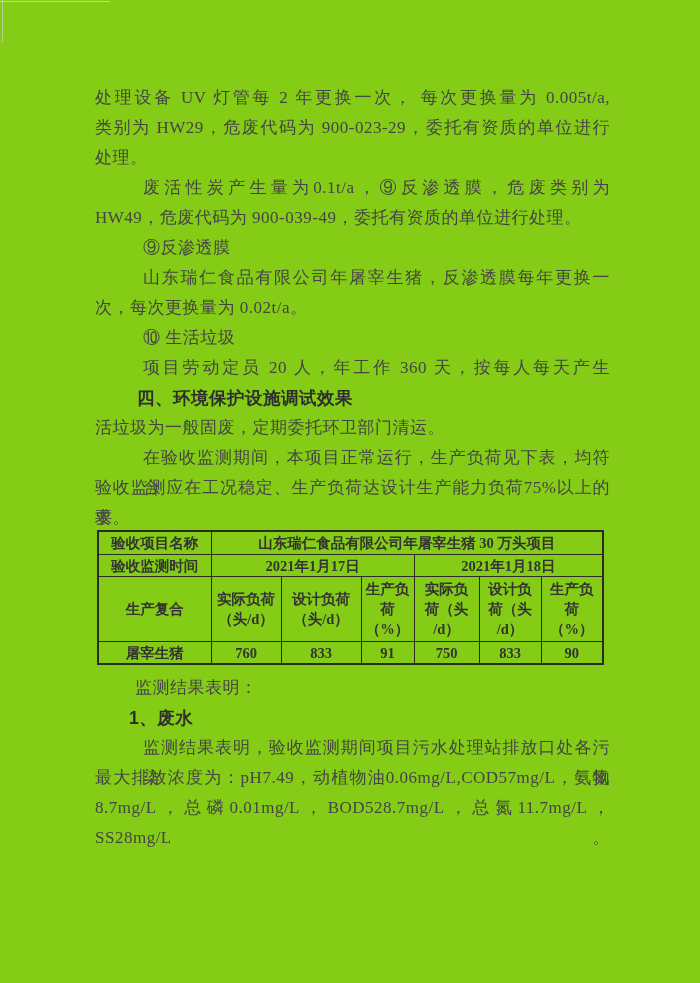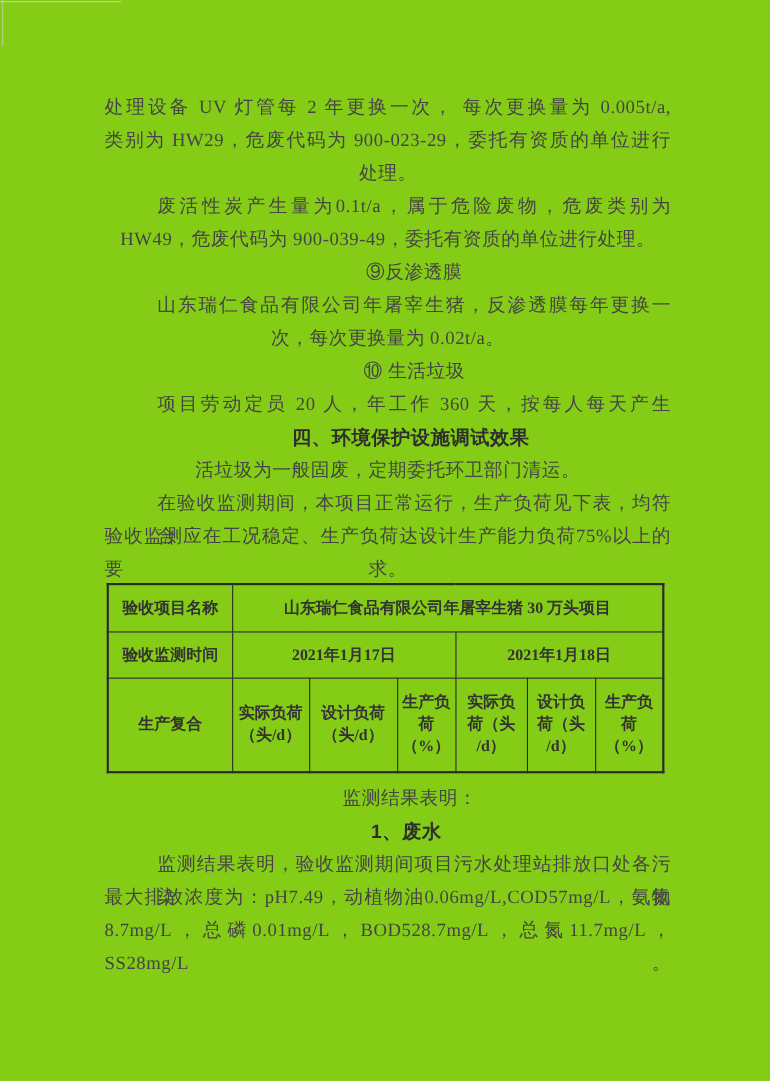--- a/index.html
+++ b/index.html
@@ -14,21 +14,20 @@
   .scan-artifact-v { position:absolute; left:2px; top:0; width:1px; height:42px; background:#cccccc; opacity:.7; }
   .scan-artifact-h { position:absolute; left:0; top:1px; width:110px; height:1px; background:#dddddd; opacity:.7; }
   .content { padding:83px 90px 0 95px; }
   .line {
     font-size:17px;
     line-height:30px;
     height:30px;
     letter-spacing:.5px;
     white-space:nowrap;
     overflow:visible;
-    text-align:center;
   }
   .just { white-space:normal; text-align:justify; text-align-last:justify; }
   .ind { padding-left:48px; }
   .ind-h { padding-left:42px; }
   .ind-s { padding-left:34px; }
   .ind-m { padding-left:40px; }
   .heading {
     font-family:"Liberation Sans","DejaVu Sans",sans-serif;
     font-weight:bold;
     color:#2e2e2e;
@@ -40,21 +39,21 @@
     width:505px;
     margin:-3px 0 8px 2px;
     border:2px solid #2b2b2b;
     color:#333333;
     font-weight:bold;
   }
   table.load-table td {
     border:1.6px solid #2b2b2b;
     text-align:center;
     vertical-align:middle;
-    padding:10px 1px;
+    padding:0 1px;
     font-size:14.5px;
     line-height:20px;
     overflow:hidden;
   }
   tr.r1 td { height:22px; }
   tr.r2 td { height:21px; }
   tr.r3 td { height:64px; }
   tr.r4 td { height:21px; }
   .pre { white-space:pre-line; line-height:20px; }
 </style>
@@ -62,21 +61,21 @@
 <body>
 
 <div class="page">
   <div class="scan-artifact-v"></div>
   <div class="scan-artifact-h"></div>
 
   <div class="content">
     <div class="line just">处理设备 UV 灯管每 2 年更换一次， 每次更换量为 0.005t/a,</div>
     <div class="line just">类别为 HW29，危废代码为 900-023-29，委托有资质的单位进行</div>
     <div class="line">处理。</div>
-    <div class="line just ind">废活性炭产生量为0.1t/a，属于危险废物，危废类别为</div>
+    <div class="line just ind">废活性炭产生量为0.1t/a，⑨反渗透膜，危废类别为</div>
     <div class="line">HW49，危废代码为 900-039-49，委托有资质的单位进行处理。</div>
     <div class="line ind">⑨反渗透膜</div>
     <div class="line just ind">山东瑞仁食品有限公司年屠宰生猪，反渗透膜每年更换一</div>
     <div class="line">次，每次更换量为 0.02t/a。</div>
     <div class="line ind">⑩ 生活垃圾</div>
     <div class="line just ind">项目劳动定员 20 人，年工作 360 天，按每人每天产生</div>
     <div class="line heading ind-h">四、环境保护设施调试效果</div>
     <div class="line">活垃圾为一般固废，定期委托环卫部门清运。</div>
     <div class="line just ind">在验收监测期间，本项目正常运行，生产负荷见下表，均符合</div>
     <div class="line just">验收监测应在工况稳定、生产负荷达设计生产能力负荷75%以上的要</div>
@@ -114,20 +113,29 @@
         <td class="pre">实际负
 荷（头
 /d）</td>
         <td class="pre">设计负
 荷（头
 /d）</td>
         <td class="pre">生产负
 荷
 （%）</td>
       </tr>
+      <tr class="r4">
+        <td>屠宰生猪</td>
+        <td>760</td>
+        <td>833</td>
+        <td>91</td>
+        <td>750</td>
+        <td>833</td>
+        <td>90</td>
+      </tr>
     </tbody>
       </table>
 
     <div class="line ind-m">监测结果表明：</div>
     <div class="line heading ind-s">1、废水</div>
     <div class="line just ind">监测结果表明，验收监测期间项目污水处理站排放口处各污染物</div>
     <div class="line just">最大排放浓度为：pH7.49，动植物油0.06mg/L,COD57mg/L，氨氮</div>
     <div class="line just">8.7mg/L，总磷0.01mg/L，BOD528.7mg/L，总氮11.7mg/L，SS28mg/L。</div>
   </div>
 </div>

